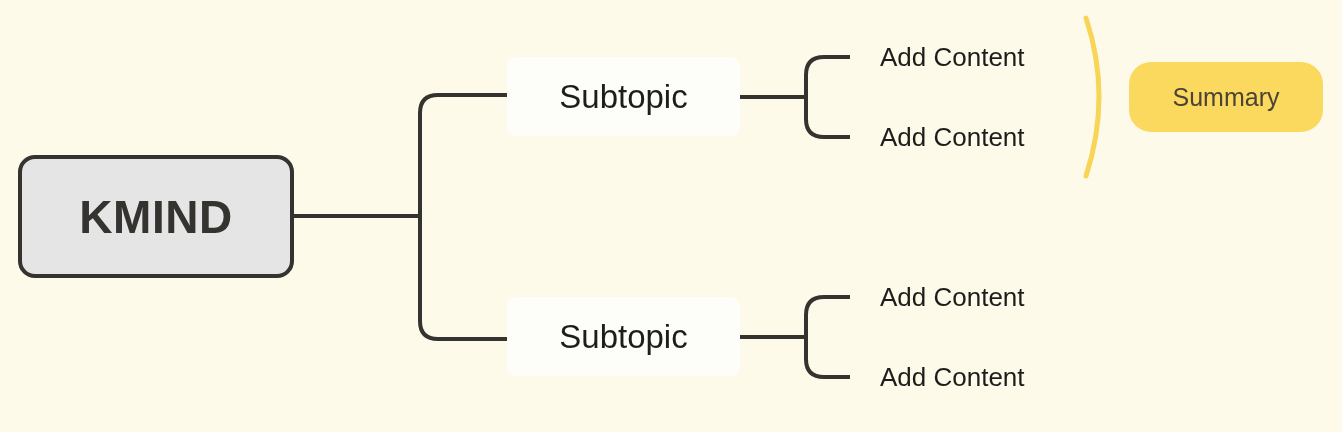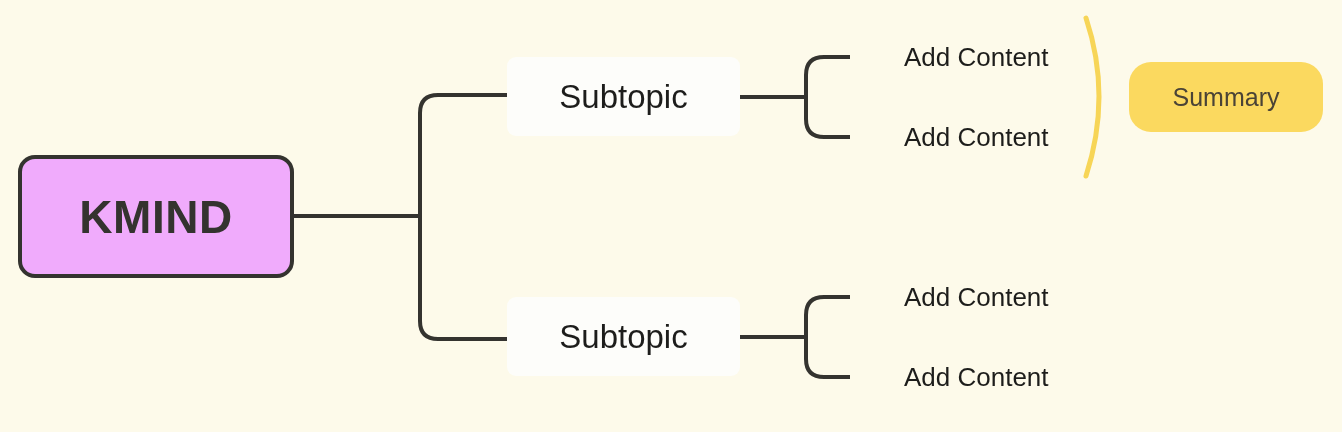--- a/index.html
+++ b/index.html
@@ -36,21 +36,21 @@
     align-items: center;
     justify-content: center;
     white-space: nowrap;
   }
   
   .node-root {
     left: 18px;
     top: 155px;
     width: 276px;
     height: 123px;
-    background: #f0abfc;
+    background: #e5e5e5;
     border: 4px solid #34332f;
     border-radius: 17px;
     color: #34332f;
     font-size: 46px;
     font-weight: bold;
     letter-spacing: 0.5px;
   }
   
   .node-subtopic {
     width: 233px;
@@ -65,21 +65,20 @@
   .subtopic-1 { left: 507px; top: 57px; }
   .subtopic-2 { left: 507px; top: 297px; }
   
   .node-leaf {
     justify-content: flex-start;
     height: 40px;
     width: 200px;
     color: #1d1d1b;
     font-size: 26px;
     left: 880px;
-    margin-left: 24px;
   }
   .leaf-1 { top: 37px; }
   .leaf-2 { top: 117px; }
   .leaf-3 { top: 277px; }
   .leaf-4 { top: 357px; }
   
   .node-summary {
     left: 1129px;
     top: 62px;
     width: 194px;

